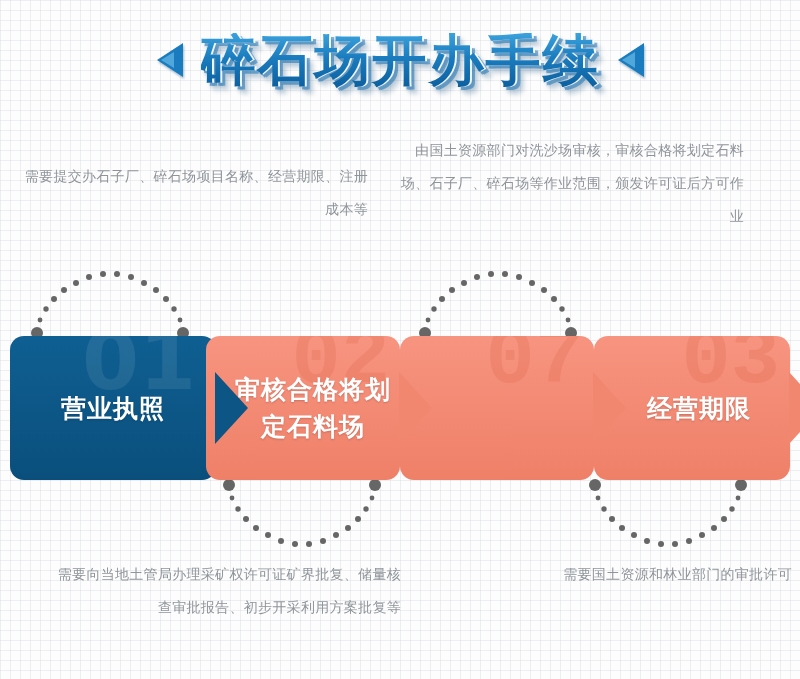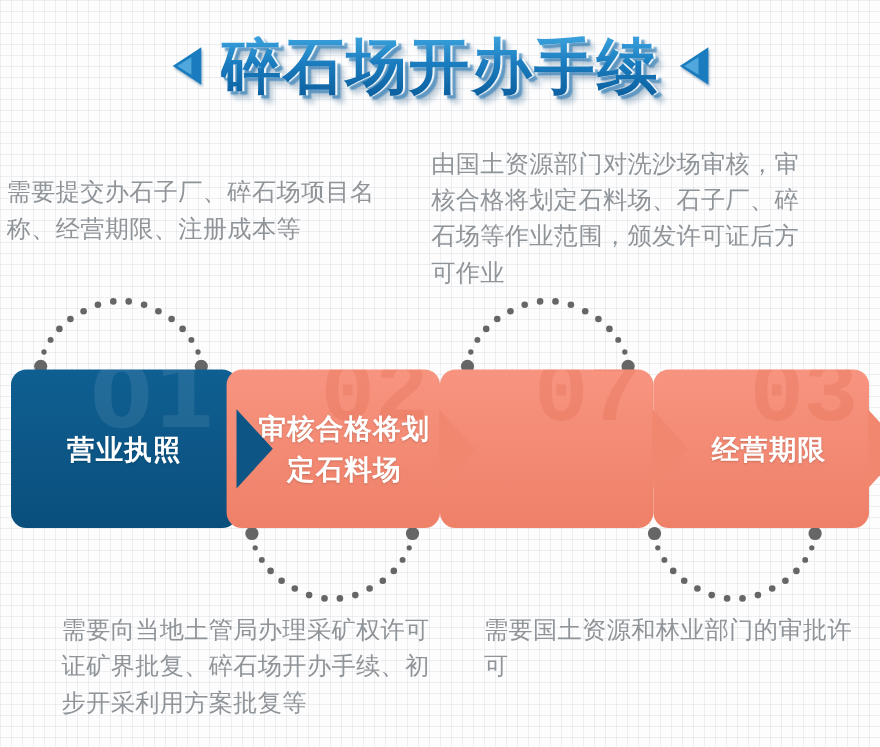--- a/index.html
+++ b/index.html
@@ -67,26 +67,27 @@
       drop-shadow(2px 0px 0 rgba(255,255,255,0.9))
       drop-shadow(3px 3px 0 rgba(20,110,175,0.55))
       drop-shadow(4px 5px 2px rgba(10,70,120,0.30));
     white-space: nowrap;
   }
 
   
   .desc {
     position: absolute;
     color: #8f9499;
-    font-size: 22px;
+    font-size: 14px;
     line-height: 33px;
     letter-spacing: 0.3px;
-    font-family: Liberation Mono, monospace;
-  }
-  #desc-top-left  { left: 6px;  top: 160px; width: 350px; }
+    font-family: Liberation Sans, sans-serif;
+    text-align: right;
+  }
+  #desc-top-left  { left: 18px;  top: 160px; width: 350px; }
   #desc-top-right { left: 392px; top: 134px; width: 352px; }
   #desc-bot-left  { left: 56px;  top: 558px; width: 345px; }
   #desc-bot-right { left: 440px; top: 558px; width: 352px; }
 
   
   .arc { position: absolute; }
   #arc-1 { left: 30px;  top: 262px; }
   #arc-2 { left: 418px; top: 262px; }
   #arc-3 { left: 222px; top: 478px; }
   #arc-4 { left: 588px; top: 478px; }
@@ -313,15 +314,15 @@
     <div class="step-shape">
       <span class="watermark">03</span>
     </div>
     <span class="notch"></span>
     <span class="point"></span>
     <span class="step-label">经营期限</span>
   </div>
 
 </div>
 
-<div class="desc" id="desc-bot-left">需要向当地土管局办理采矿权许可证矿界批复、碎石场开办手续、初步开采利用方案批复等</div>
+<div class="desc" id="desc-bot-left">需要向当地土管局办理采矿权许可证矿界批复、储量核查审批报告、初步开采利用方案批复等</div>
 
 <div class="desc" id="desc-bot-right">需要国土资源和林业部门的审批许可</div>
 
 </body></html>

